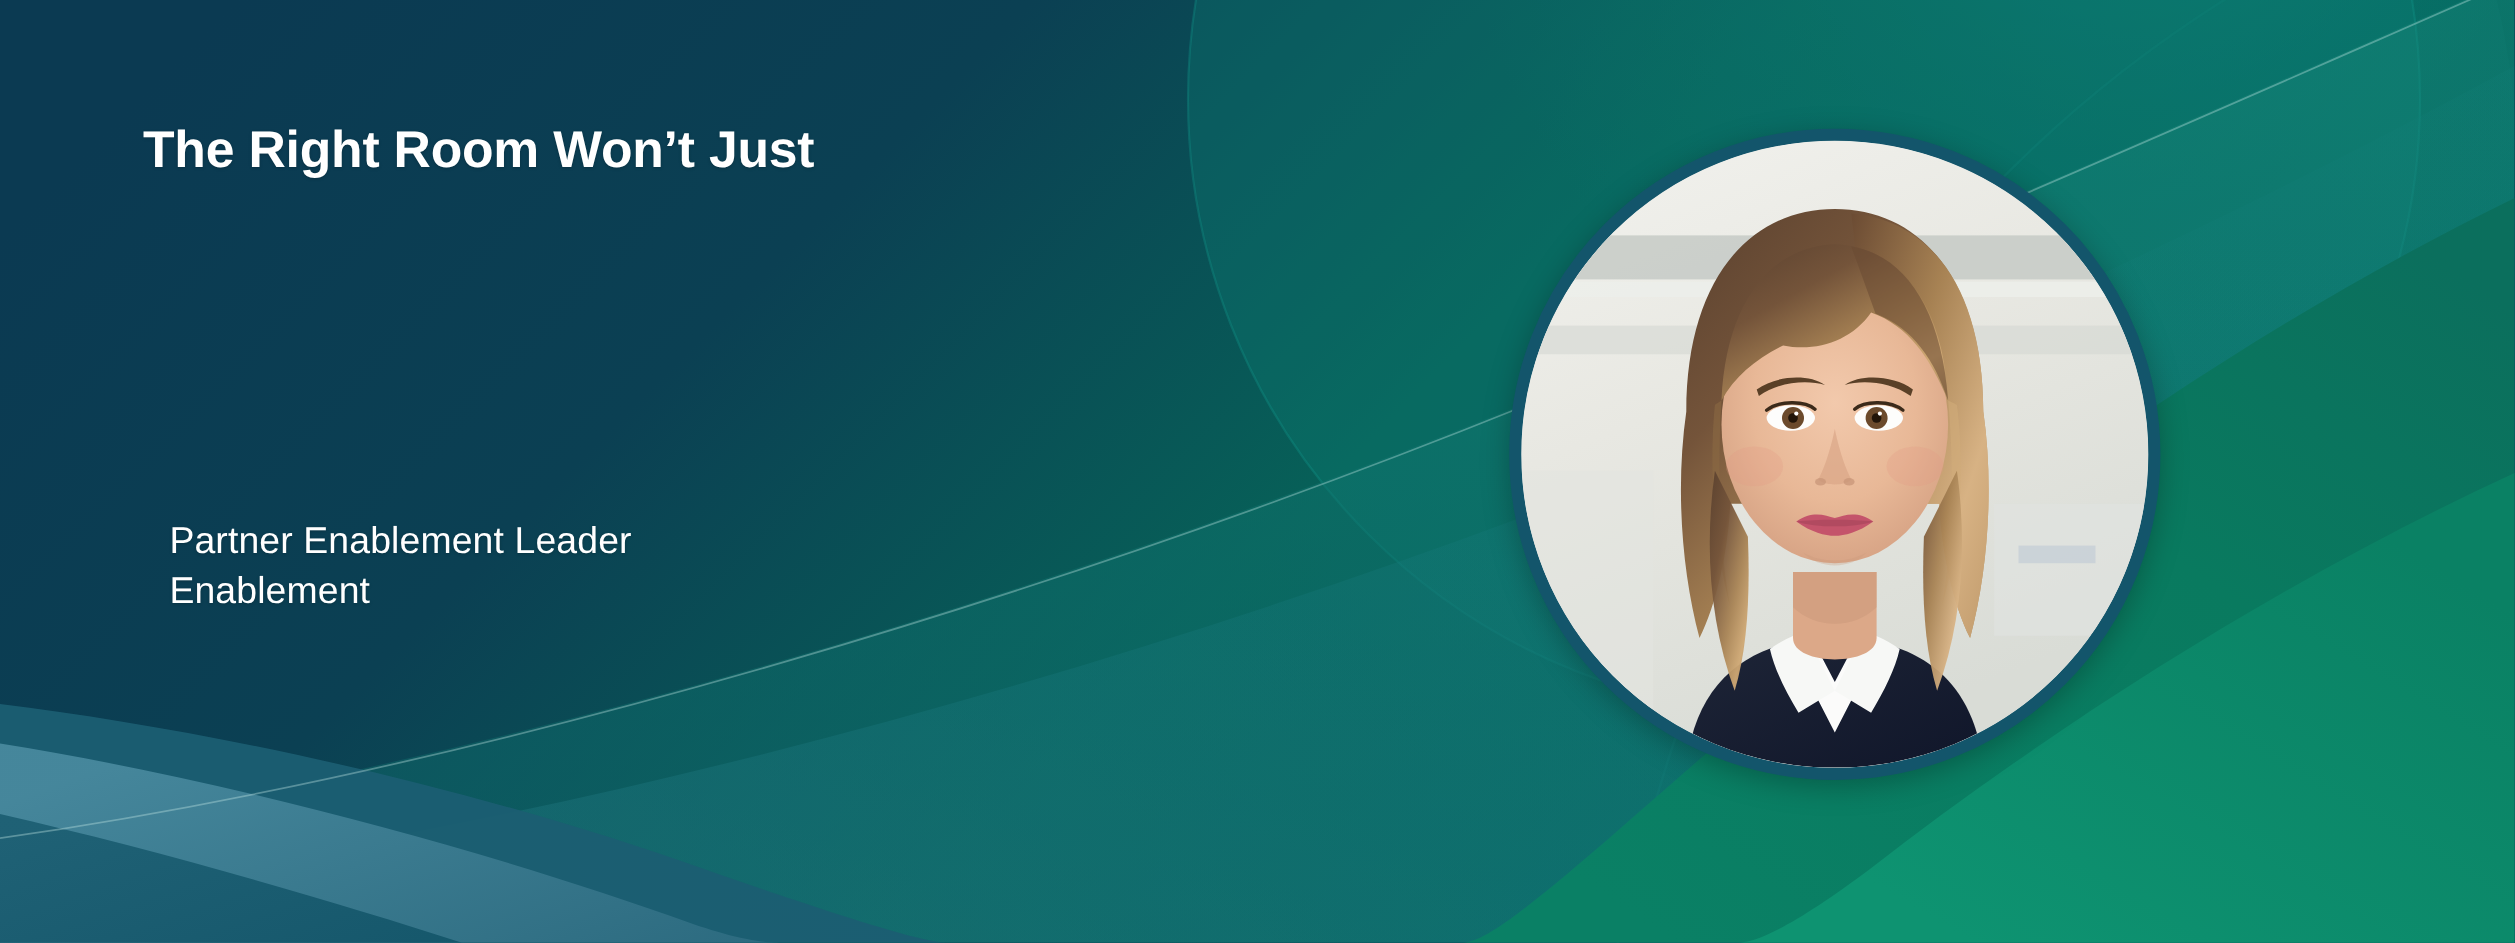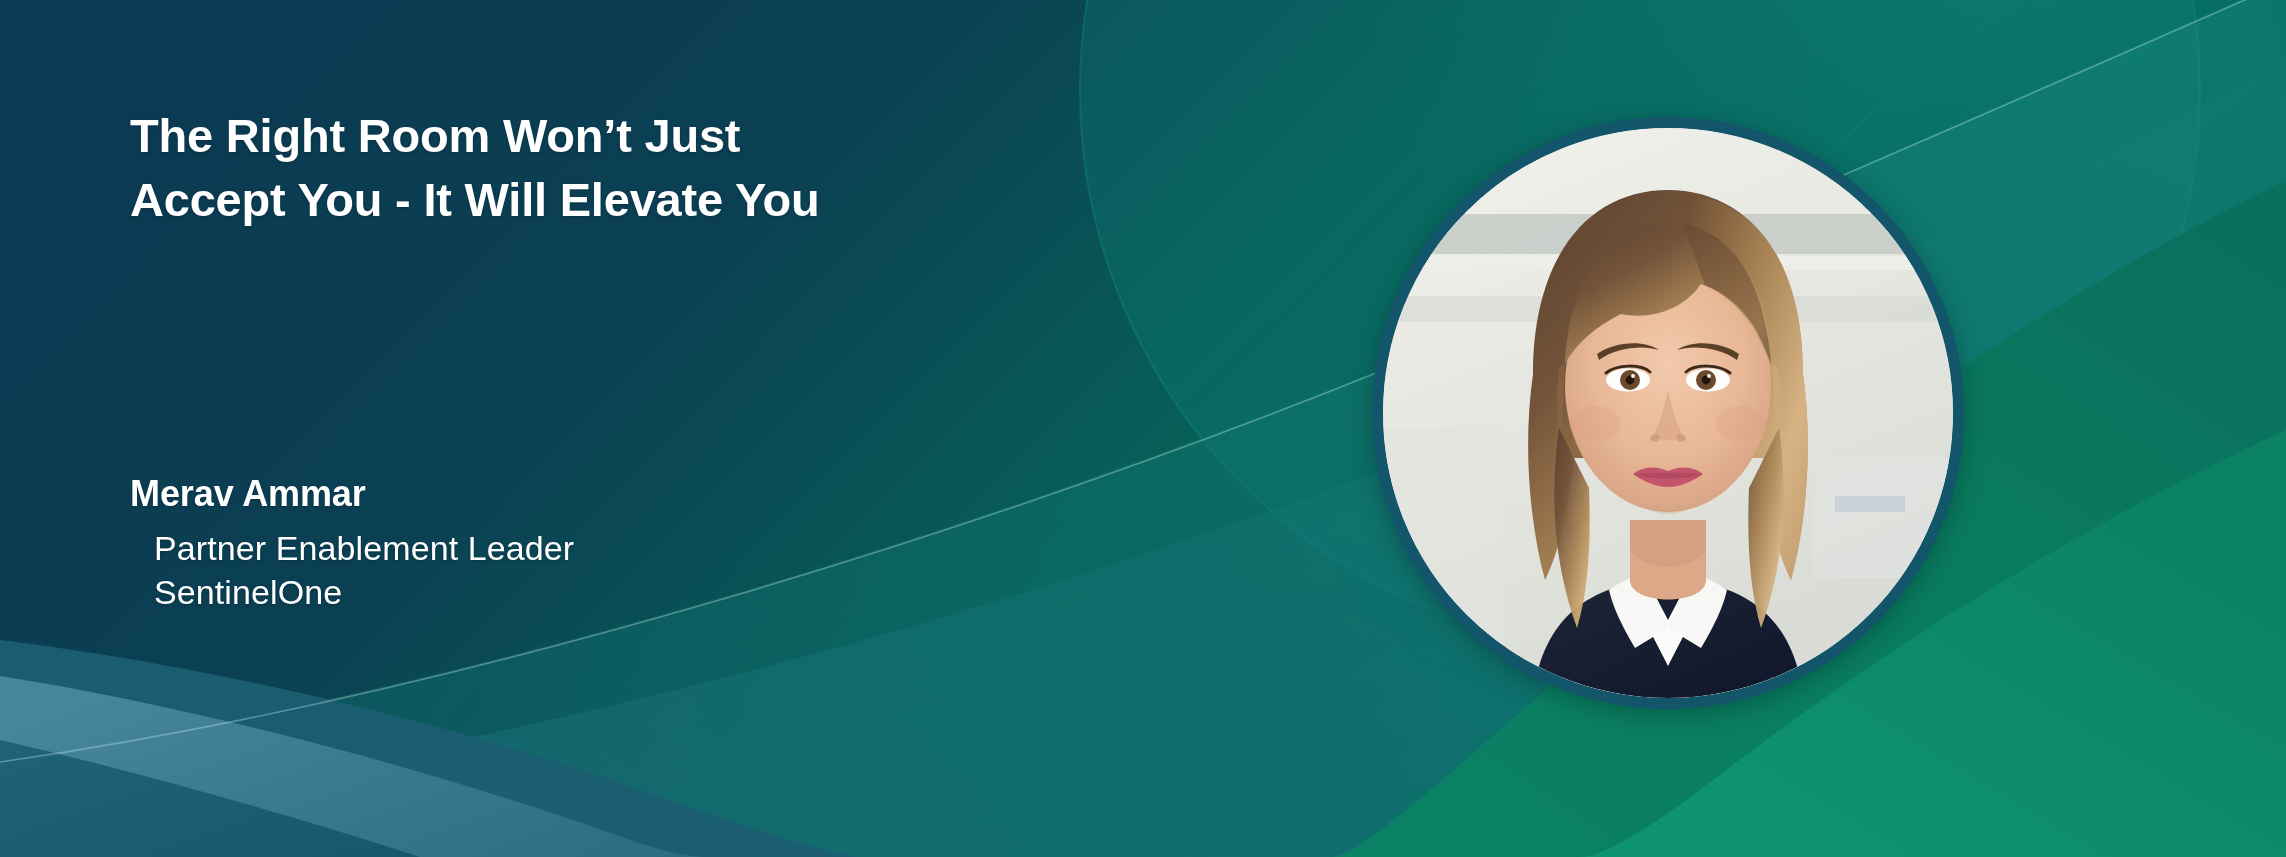--- a/index.html
+++ b/index.html
@@ -177,27 +177,25 @@
       <path d="M 0 740 C 140 772 300 818 420 857 L 0 857 Z" fill="url(#gSteel2)" opacity="0.95"></path>
 
       <path d="M 0 762 C 420 702 980 542 1500 322 C 1860 170 2080 72 2286 -18" fill="none" stroke="#bfe6e2" stroke-width="1.6" opacity="0.38"></path>
     </svg>
   </div>
 
   <div class="content">
 
     <h1 class="headline">
       <span class="line">The Right Room Won’t Just</span>
-      <span class="line">Accept You - It Will Elevate You</span>
     </h1>
 
     <div class="speaker">
-      <span class="speaker-name">Merav Ammar</span>
       <span class="speaker-role">Partner Enablement Leader</span>
-      <span class="speaker-org">SentinelOne</span>
+      <span class="speaker-org">Enablement</span>
     </div>
   </div>
 
   <div class="portrait">
     <div class="portrait-inner">
       <svg class="portrait-svg" viewBox="0 0 570 570" preserveAspectRatio="xMidYMid slice" xmlns="http://www.w3.org/2000/svg">
         <defs>
           <linearGradient id="pBg" x1="0" y1="0" x2="0.4" y2="1">
             <stop offset="0%" stop-color="#f2f2ee"></stop>
             <stop offset="45%" stop-color="#e8e8e2"></stop>

